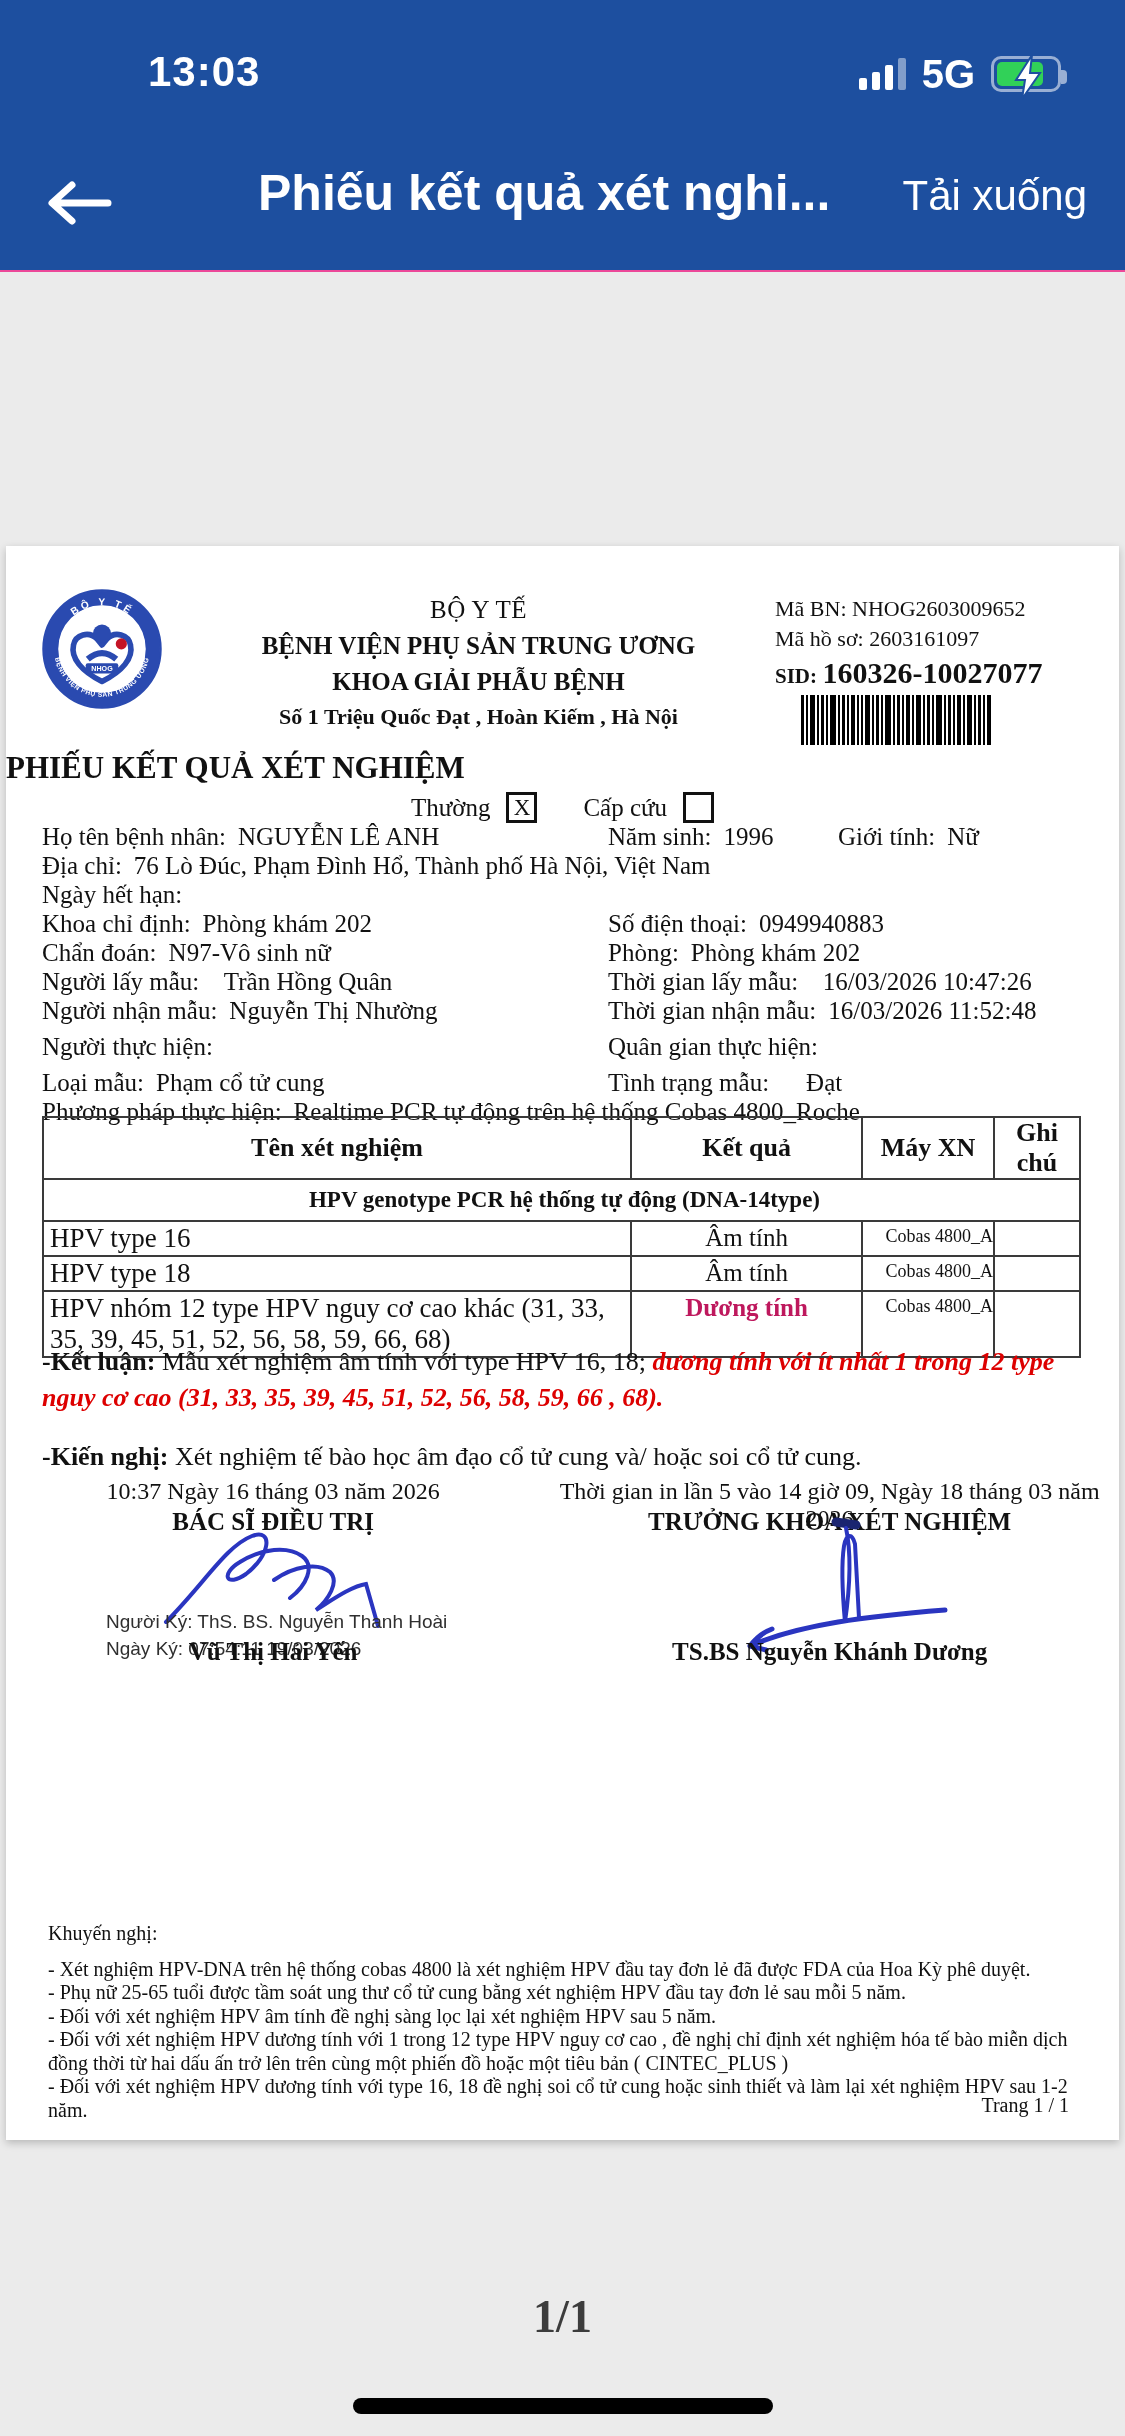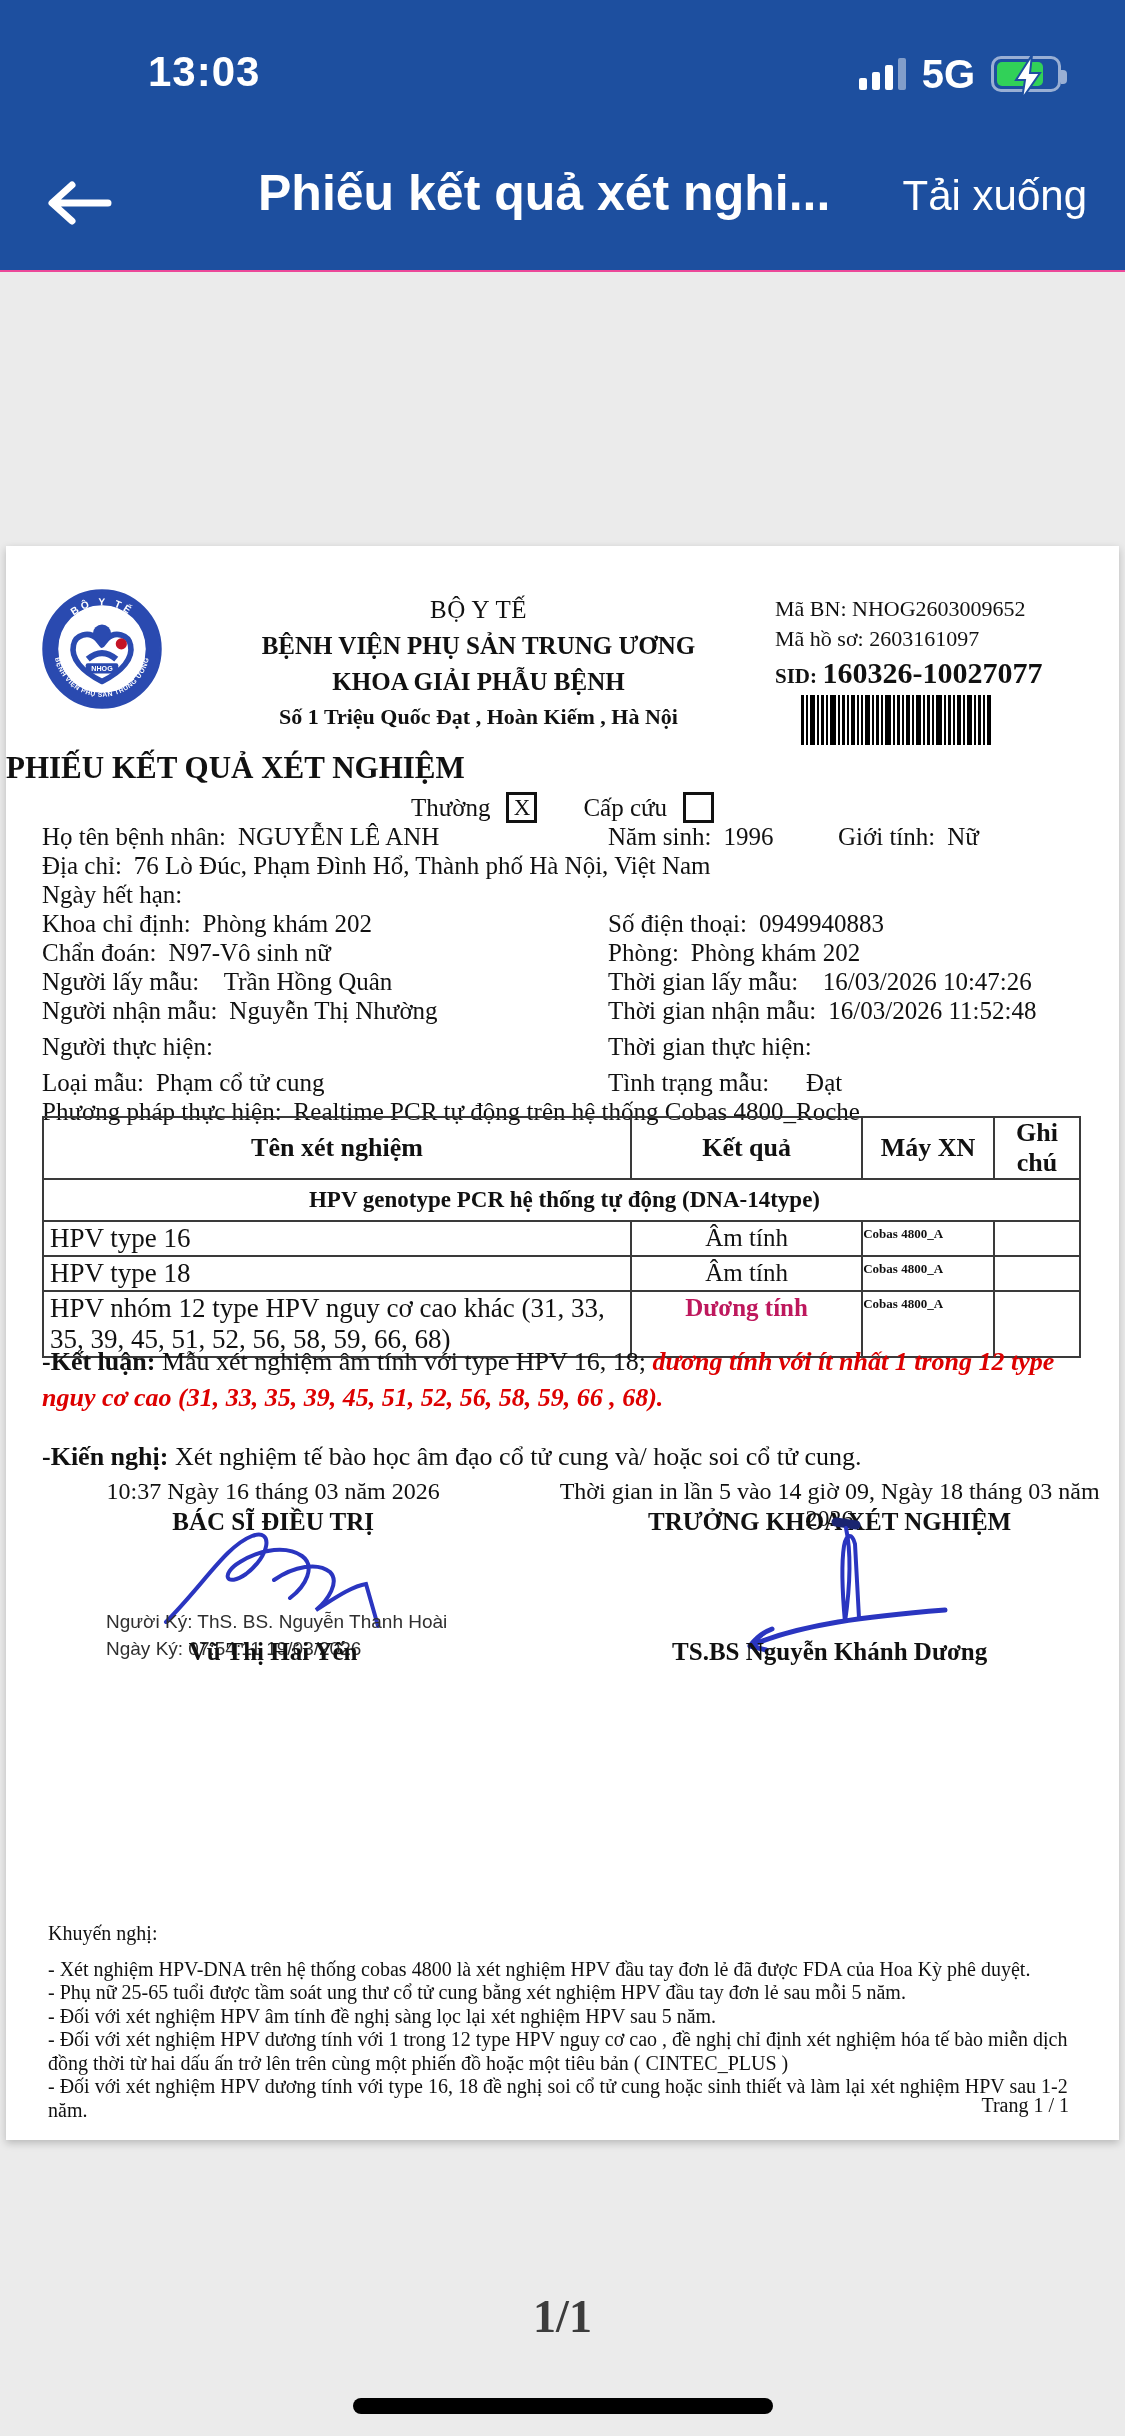--- a/index.html
+++ b/index.html
@@ -81,21 +81,21 @@
 
   .result-table {
     position:absolute; top:570px; left:36px; right:38px;
     border-collapse:collapse; table-layout:fixed; width:calc(100% - 74px);
   }
   .result-table th, .result-table td { border:2px solid #3a3a3a; }
   .result-table th { height:56px; font-size:26px; font-weight:700; text-align:center; }
   .group-cell { font-size:23px; font-weight:700; height:42px; padding-left:6px; text-align:center; }
   .name-cell { font-size:27px; padding:1px 6px; text-align:left; }
   .res-cell  { font-size:25px; text-align:center; vertical-align:top; padding-top:2px; }
-  .mach-cell { font-size:13px; text-align:left; vertical-align:top; padding-top:4px;font-weight:bold; }
+  .mach-cell { font-size:18px; text-align:right; vertical-align:top; padding-top:4px; }
   .r-short { height:31px; }
   .r-tall td { height:66px; }
   .positive { color:#be185d; font-weight:700; }
 
   .conclusion { position:absolute; top:798px; left:36px; right:28px; font-size:26px; line-height:36px; }
   .b { font-weight:700; }
   .red-it { color:#dd0000; font-weight:700; font-style:italic; }
   .kien-nghi { position:absolute; top:896px; left:36px; right:28px; font-size:26px; }
 
   .sig-row { position:absolute; top:932px; left:0; right:0; height:200px; display:flex; }
@@ -273,21 +273,21 @@
     <div class="info-row">
       <span class="cl"><span class="lab">Người lấy mẫu:</span>&nbsp;&nbsp;<span>Trần Hồng Quân</span></span>
       <span><span class="lab">Thời gian lấy mẫu:</span>&nbsp;&nbsp;<span>16/03/2026  10:47:26</span></span>
     </div>
     <div class="info-row">
       <span class="cl"><span class="lab">Người nhận mẫu:</span><span>Nguyễn Thị Nhường</span></span>
       <span><span class="lab">Thời gian nhận mẫu:</span><span>16/03/2026  11:52:48</span></span>
     </div>
     <div class="info-row gap8">
       <span class="cl"><span class="lab">Người thực hiện:</span><span></span></span>
-      <span><span class="lab">Thời gian thực hiện:</span><span></span></span>
+      <span><span class="lab">Quân gian thực hiện:</span><span></span></span>
     </div>
     <div class="info-row gap8">
       <span class="cl"><span class="lab">Loại mẫu:</span><span>Phạm cổ tử cung</span></span>
       <span><span class="lab">Tình trạng mẫu:</span>&nbsp;&nbsp;&nbsp;&nbsp;<span>Đạt</span></span>
     </div>
     <div class="info-row">
       <span><span class="lab">Phương pháp thực hiện:</span><span>Realtime PCR tự động trên hệ thống Cobas 4800_Roche</span></span>
     </div>
   </div>
 

